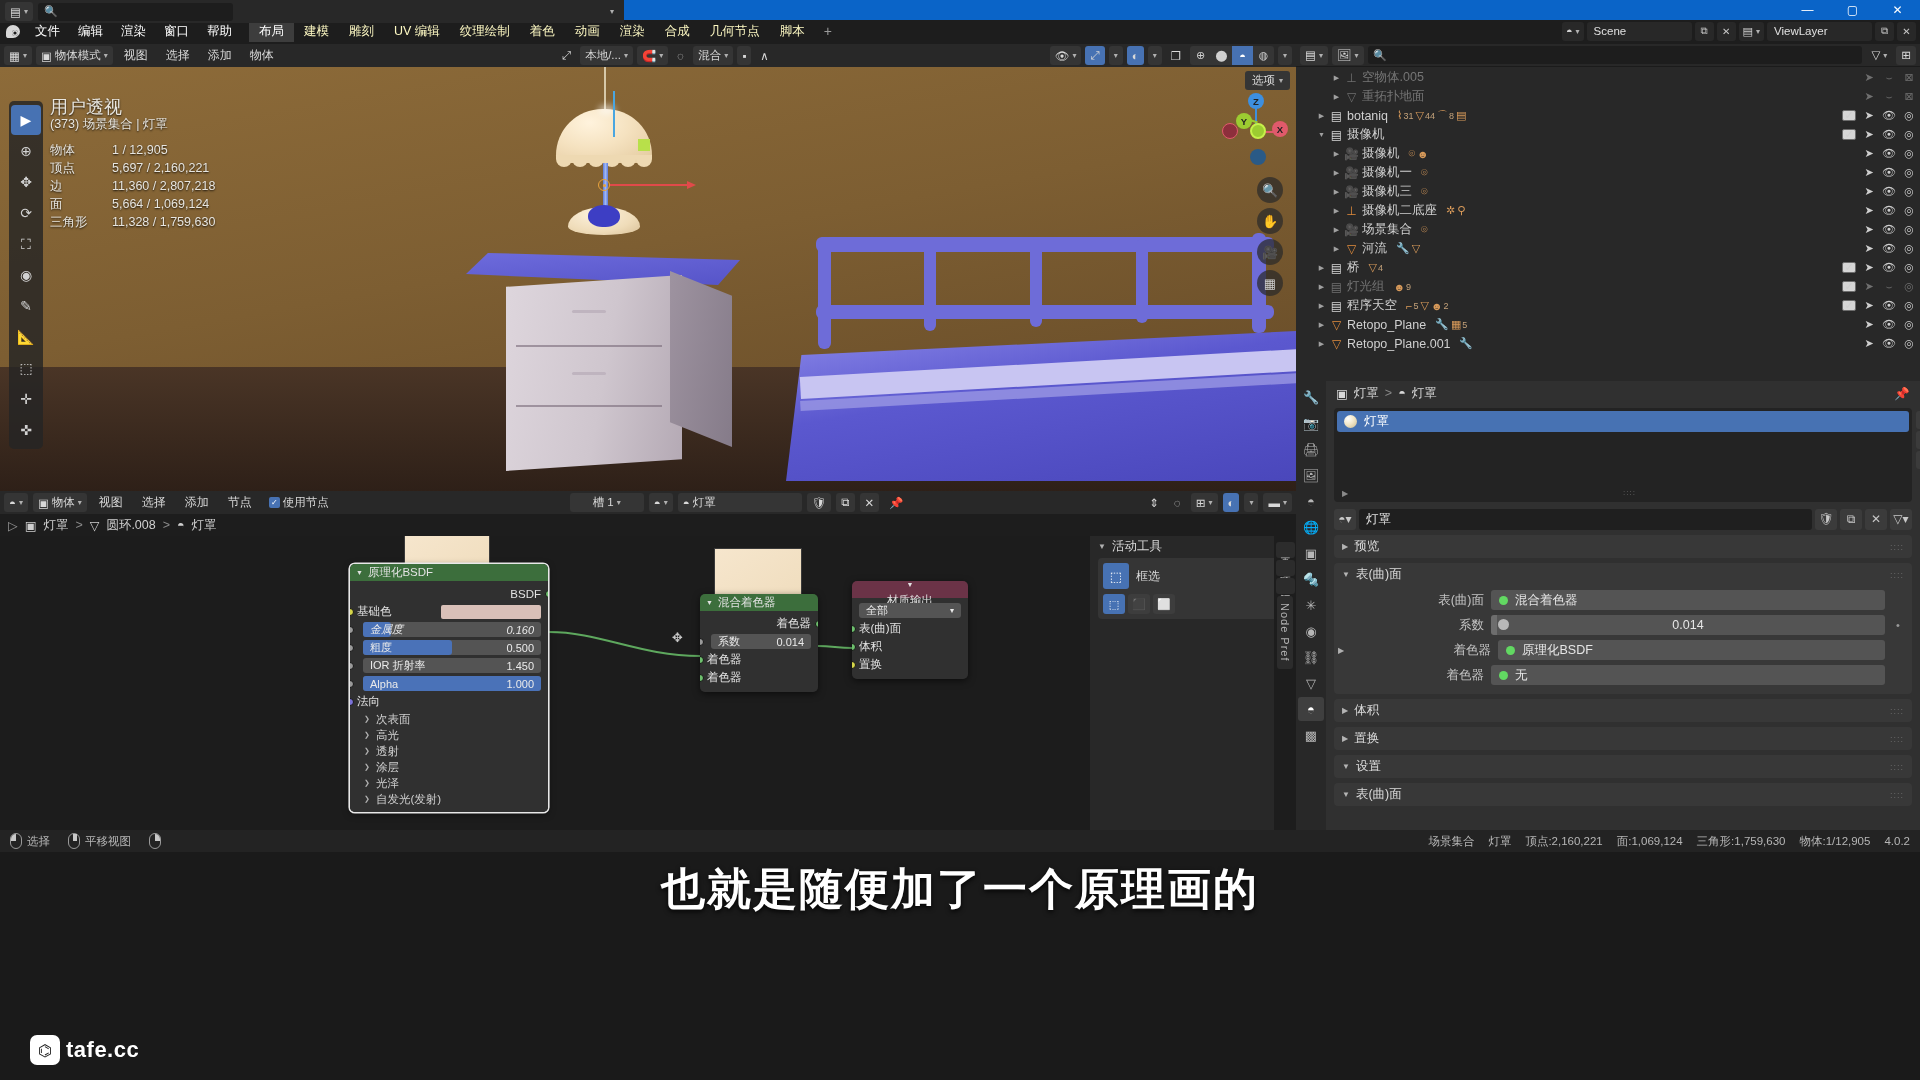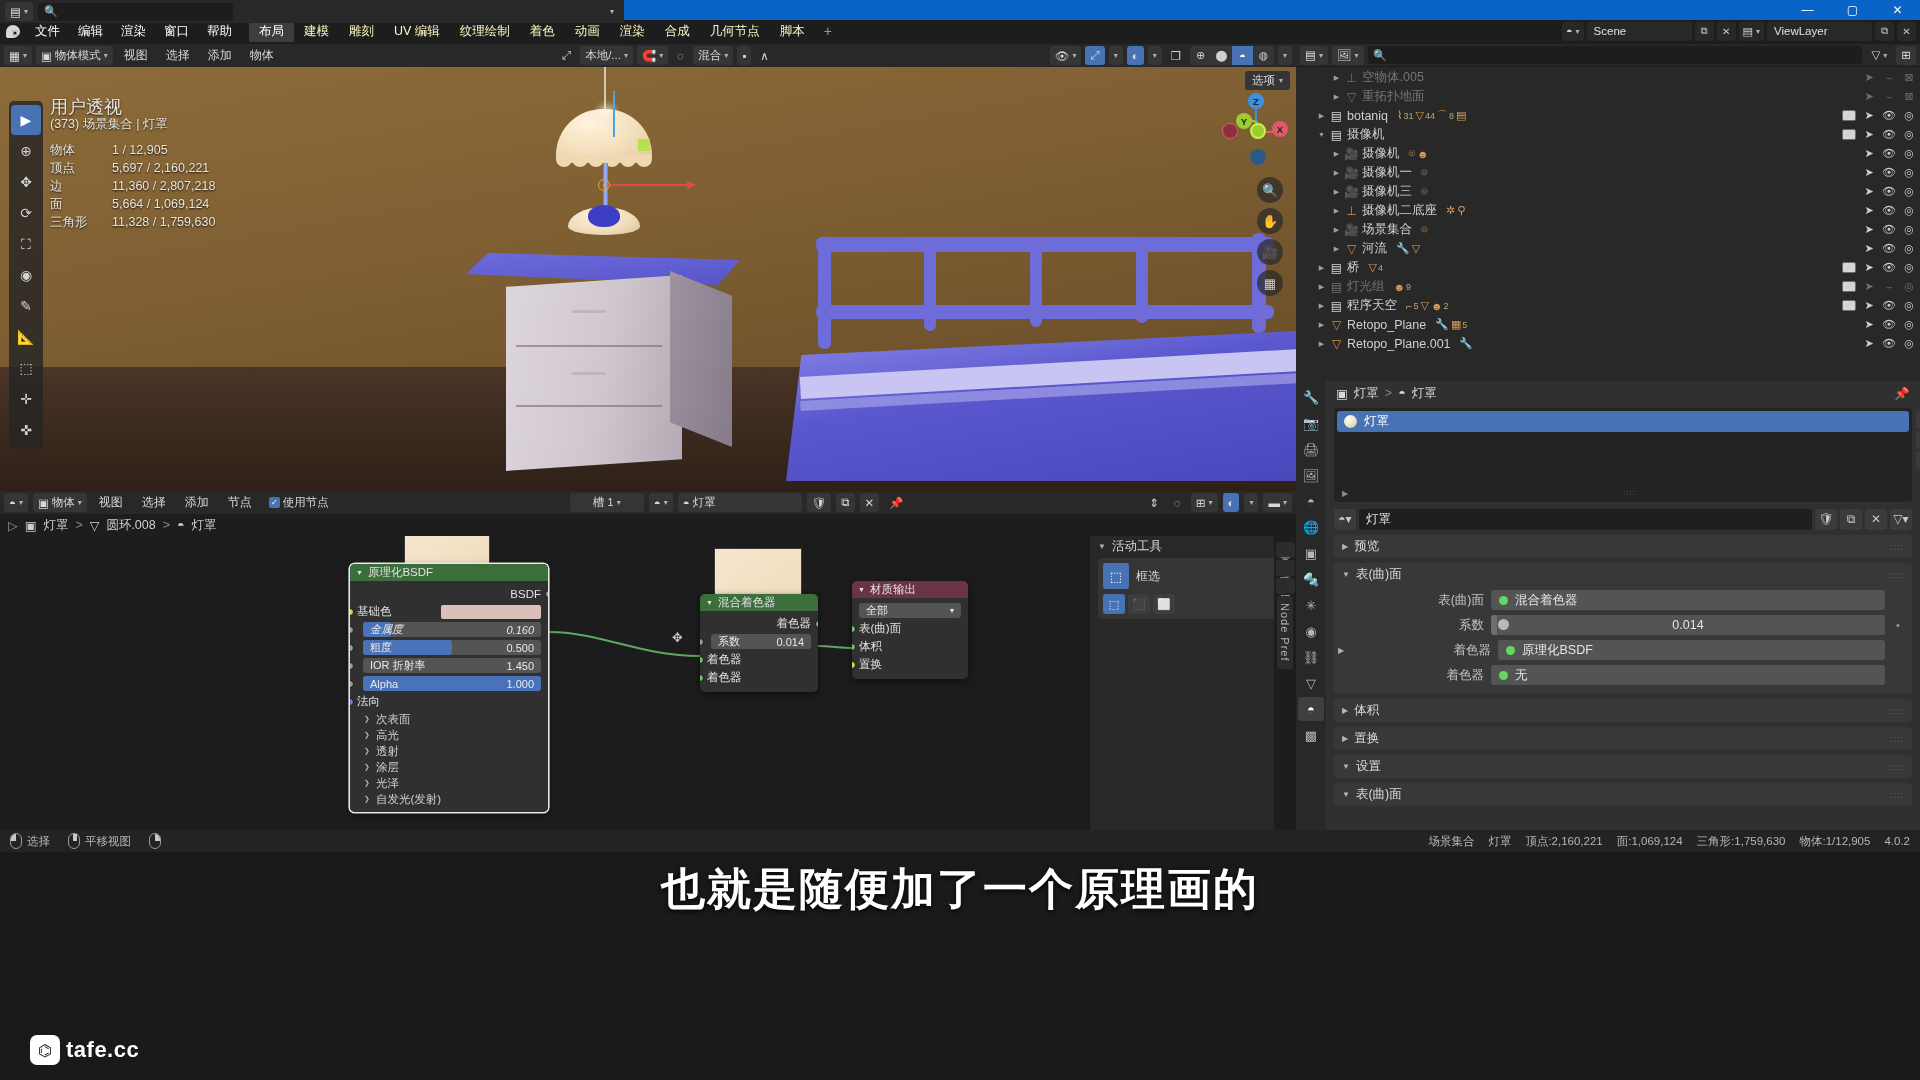--- a/index.html
+++ b/index.html
@@ -1009,21 +1009,21 @@
           <span>着色器</span>
         </div>
         <div class="nrow">
           <span class="sock l" style="background:#6ec06e;"></span>
           <span>着色器</span>
         </div>
       </div>
     </div>
 
     <div class="node" style="left:852px;top:45px;width:116px;">
-      <div class="node-h" style="background:#6b3347;">
+      <div class="node-h" style="background:#6b3347;flex-direction:column;">
         <span class="tri">▼</span>
         <span>材质输出</span>
       </div>
       <div class="node-b">
         <div class="nrow">
           <span class="nfield" style="flex:1;">
             <span class="nm">全部</span>
             <span class="nv" style="font-size:8px">▾</span>
           </span>
         </div>

